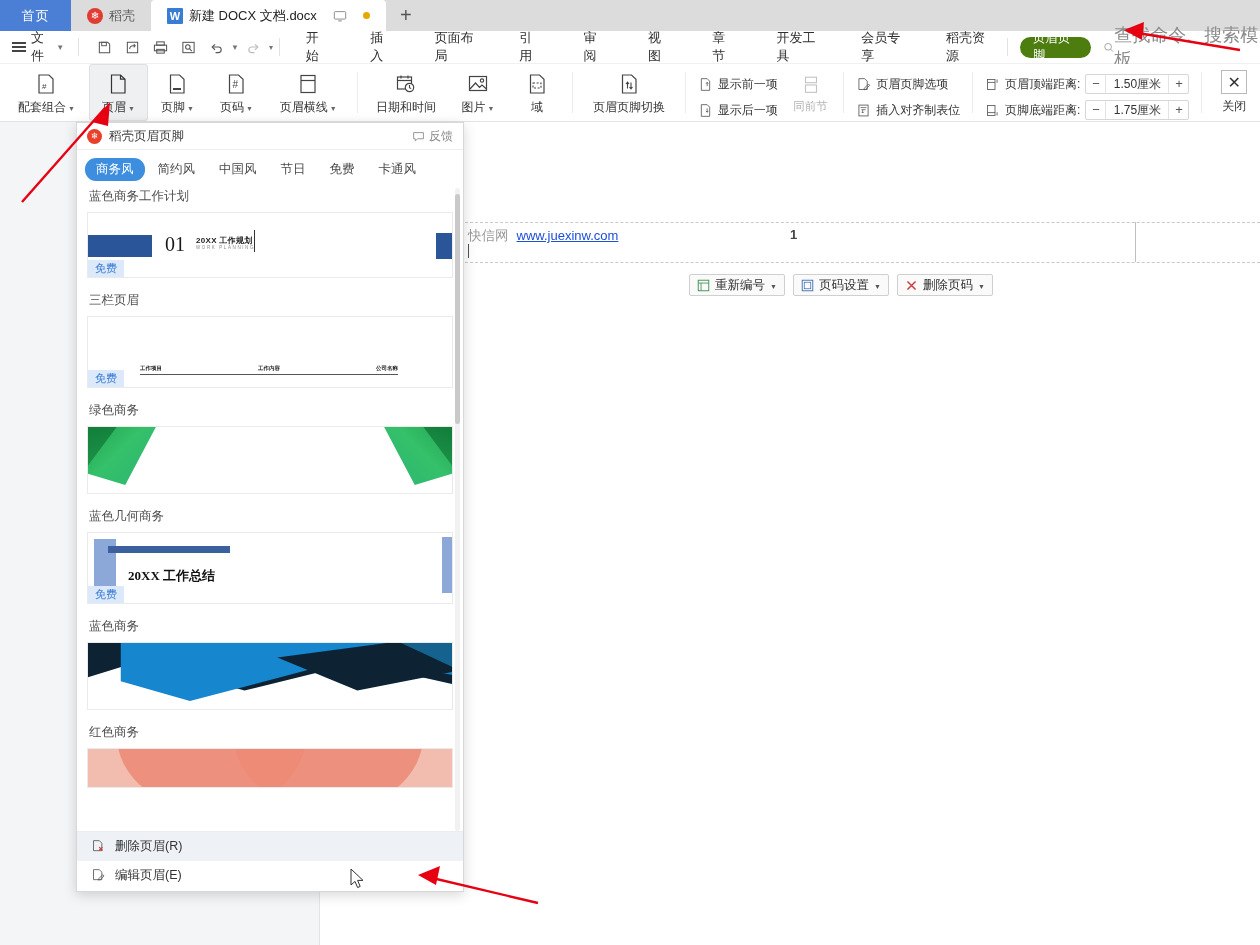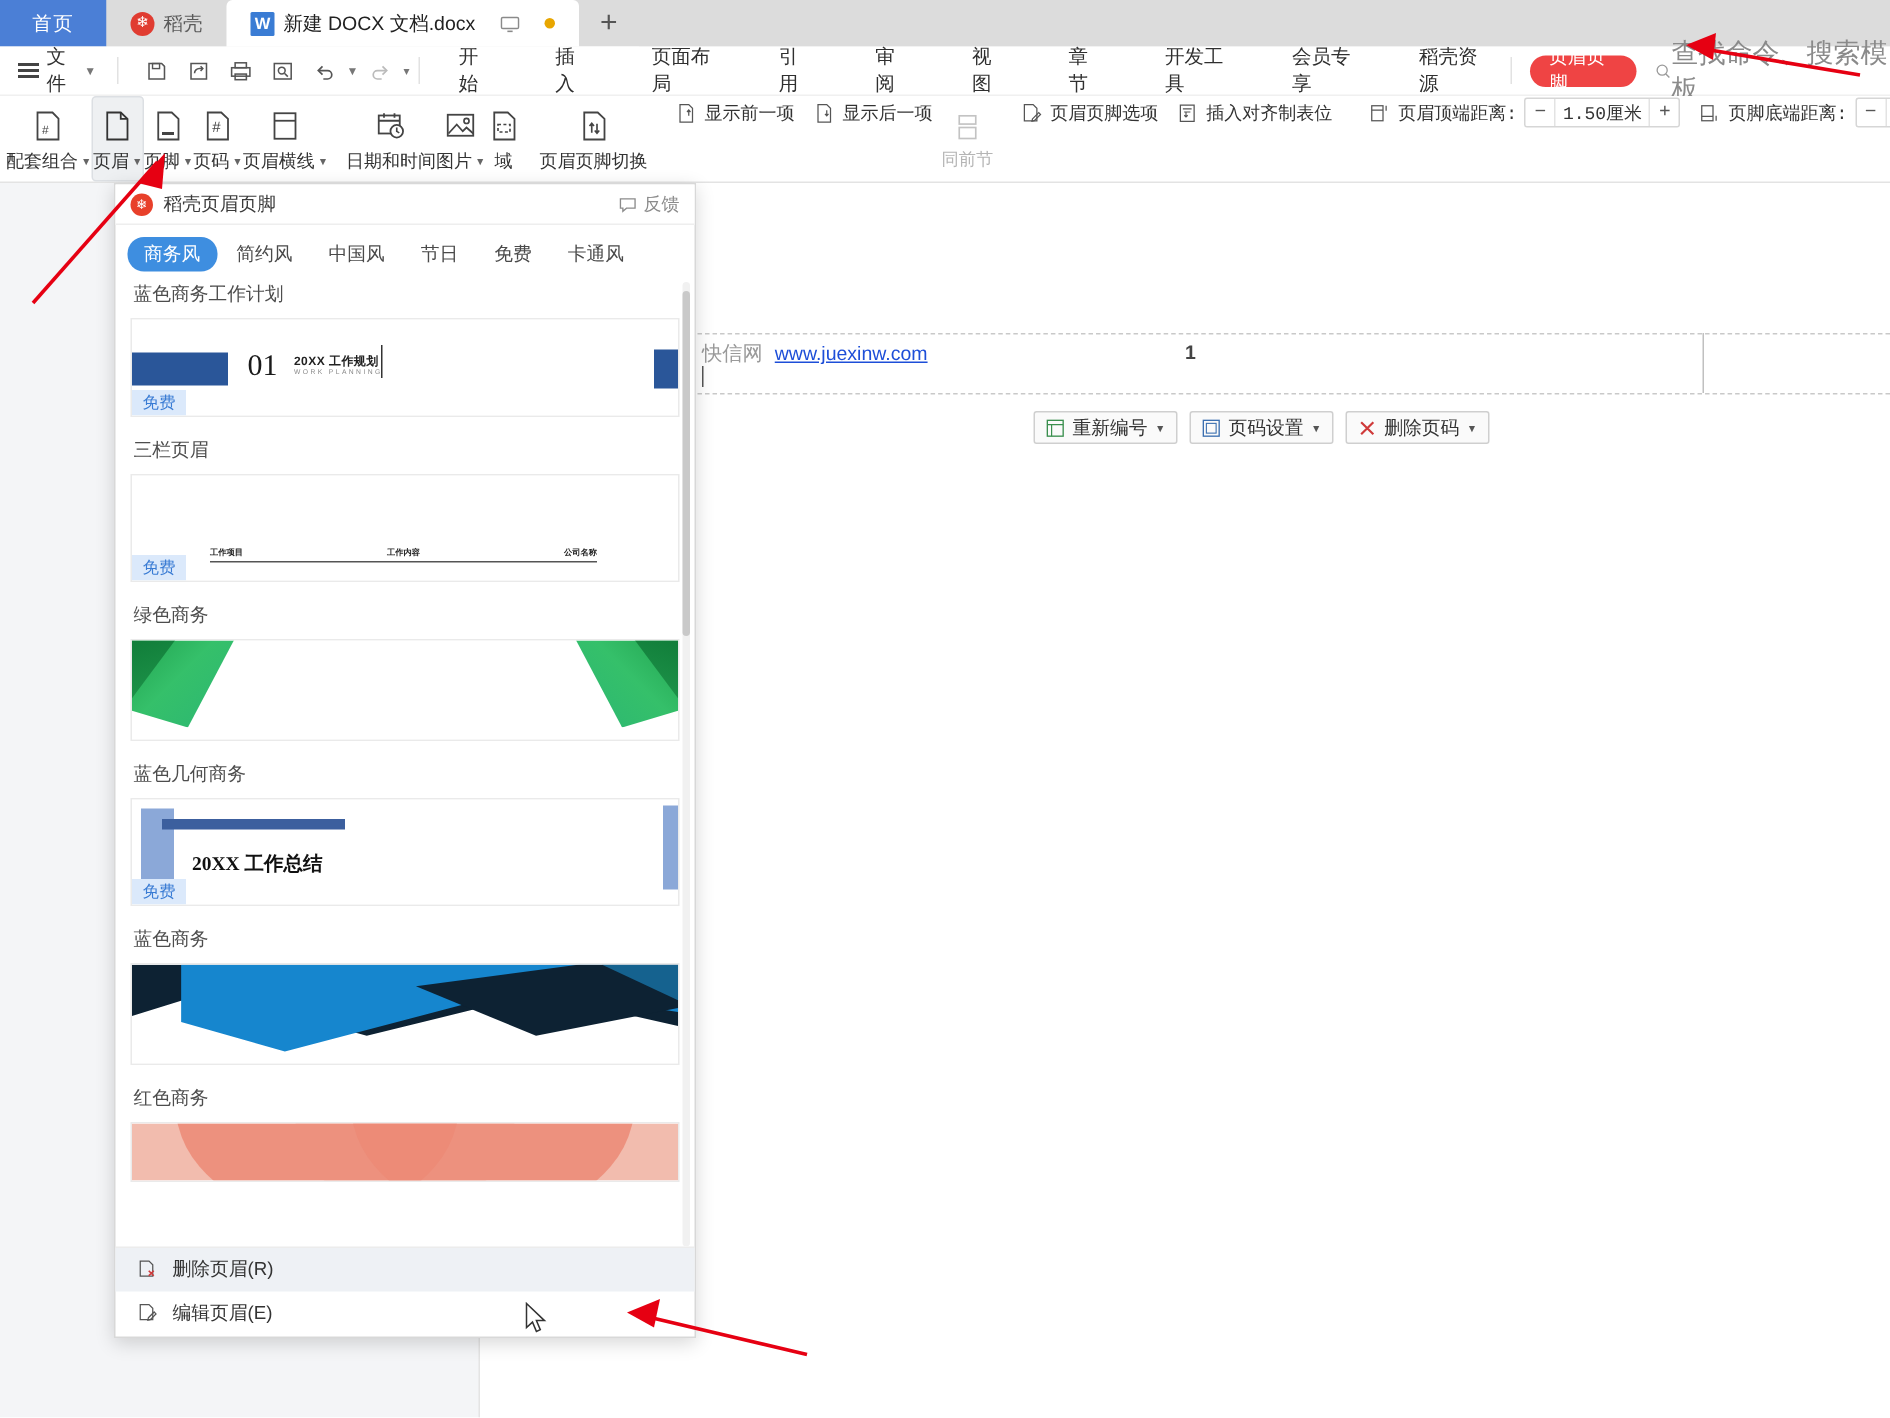--- a/index.html
+++ b/index.html
@@ -57,42 +57,42 @@
   .m-file { display: flex; align-items: center; gap: 5px; padding: 0 8px 0 12px; color: #333; }
   .m-burger { display: inline-block; width: 14px; }
   .m-burger i { display: block; height: 1.6px; background: #444; margin: 2.6px 0; width: 14px; }
   .m-caret { font-size: 8px; color: #777; }
   .qat { display: flex; align-items: center; gap: 2px; padding-left: 6px; }
   .qbtn { width: 26px; height: 26px; display: flex; align-items: center; justify-content: center; color: #444; }
   .vsep { width: 1px; height: 18px; background: #e2e2e2; margin: 0 6px; }
   .ribbontabs { display: flex; align-items: flex-end; gap: 16px; margin-left: 6px; }
   .rtab { padding: 0 14px; height: 33px; display: flex; align-items: center; font-size: 13px; color: #2f2f2f; }
   .rtab-pill {
-    background: #ef4444; color: #fff; border-radius: 11px; height: 21px;
+    background: #4d7c0f; color: #fff; border-radius: 11px; height: 21px;
     padding: 0 13px; display: flex; align-items: center; font-size: 12.5px;
     margin-left: 6px;
   }
   .searchbox { display: flex; align-items: center; gap: 0; margin-left: 12px; color: #8a8a8a; font-size: 18px; }
 
   
   .ribbon {
     position: absolute; left: 0; top: 64px; width: 1260px; height: 58px;
     background: #ffffff; border-bottom: 1px solid #e3e3e3;
     display: flex; align-items: stretch; padding-left: 4px;
   }
   .rbig {
     width: 64px; display: flex; flex-direction: column; align-items: center;
     justify-content: center; gap: 3px; font-size: 12px; color: #333; padding-top: 2px;
   }
   .rbig.w90 { width: 92px; }
   .rbig.sel { background: #eef0f2; border: 1px solid #dcdfe3; border-radius: 3px; }
   .rbig .lbl { display: flex; align-items: center; gap: 2px; white-space: nowrap; }
   .tri { font-size: 7px; color: #666; position: relative; top: 1px; }
   .rsep { width: 1px; background: #ececec; margin: 8px 6px; }
-  .rstack { display: flex; flex-direction: row; justify-content: flex-start; gap: 4px; padding: 0 2px; font-family: Liberation Mono, monospace; }
+  .rstack { display: flex; flex-direction: column; justify-content: flex-end; gap: 4px; padding: 0 2px; }
   .rsmall { display: flex; align-items: center; gap: 5px; font-size: 12px; color: #333; height: 22px; padding: 0 4px; white-space: nowrap; }
   .spin { display: flex; align-items: center; border: 1px solid #d6d6d6; height: 20px; border-radius: 2px; overflow: hidden; }
   .spin .sb { width: 20px; text-align: center; font-size: 13px; color: #555; border-right: 1px solid #e3e3e3; line-height: 18px; }
   .spin .sb.r { border-right: none; border-left: 1px solid #e3e3e3; }
   .spin .sv { width: 62px; text-align: center; font-size: 12px; color: #333; }
   .closebtn { display: flex; flex-direction: column; align-items: center; justify-content: center; gap: 4px; width: 56px; font-size: 12px; color: #333; }
   .closebox { width: 26px; height: 24px; border: 1px solid #b9b9b9; display:flex; align-items:center; justify-content:center; font-size: 16px; color: #333; }
 
   
   .workspace { position: absolute; left: 0; top: 122px; width: 1260px; height: 823px; background: #ffffff; }

